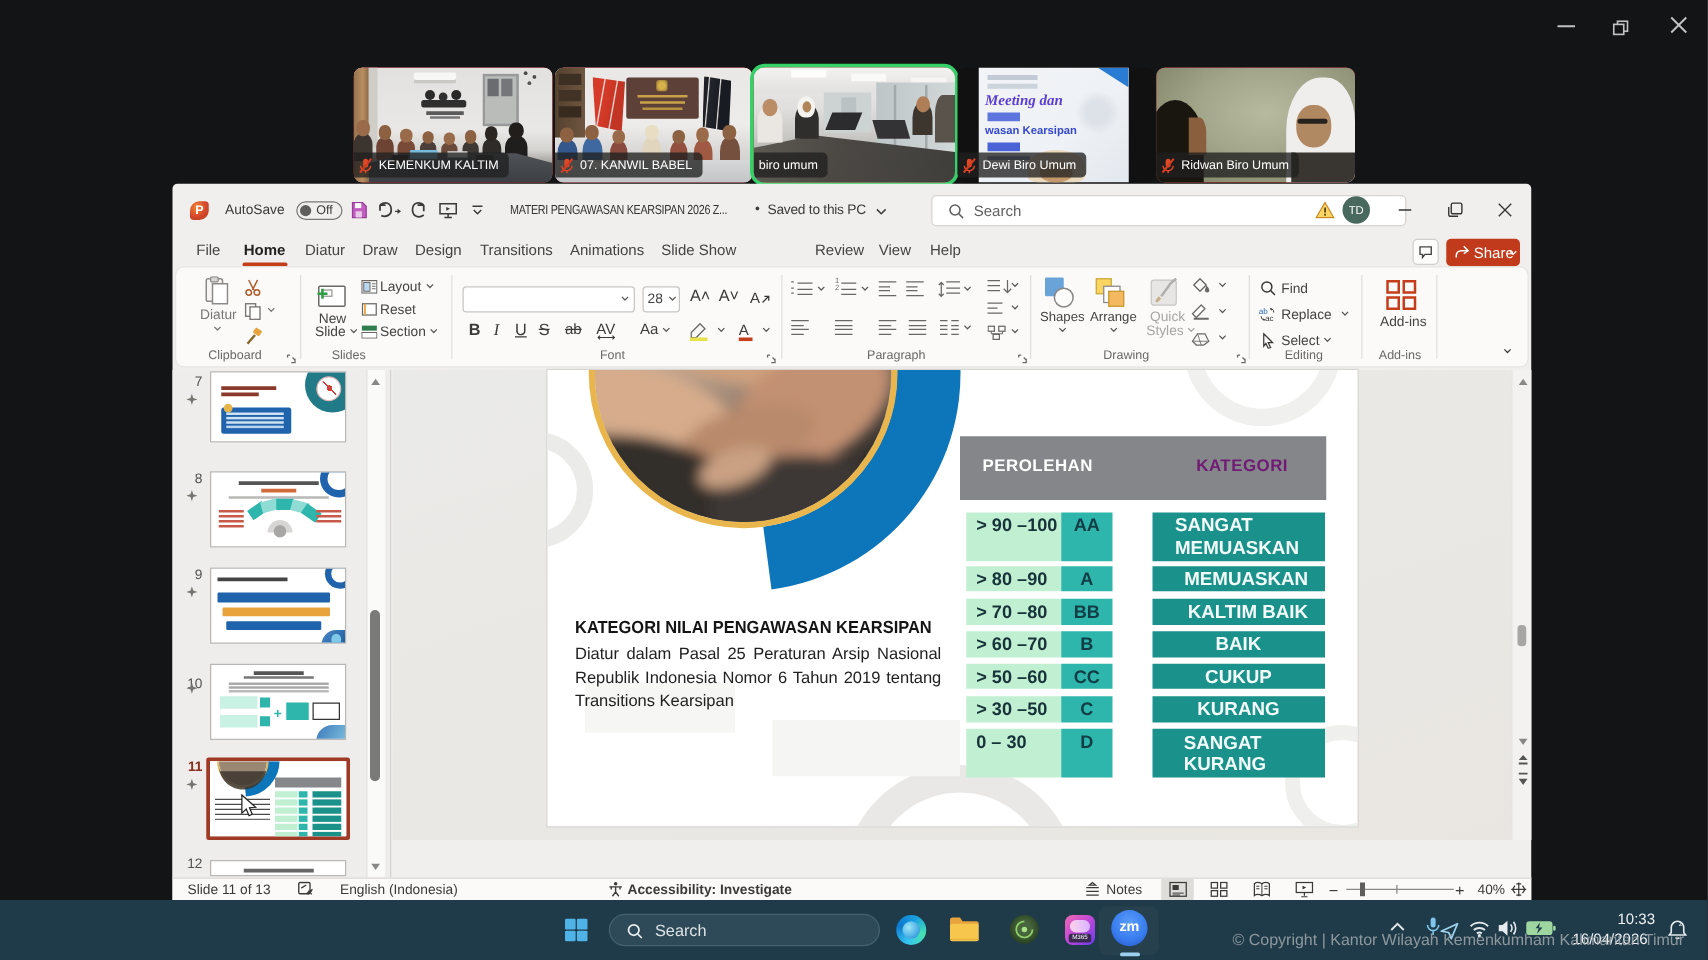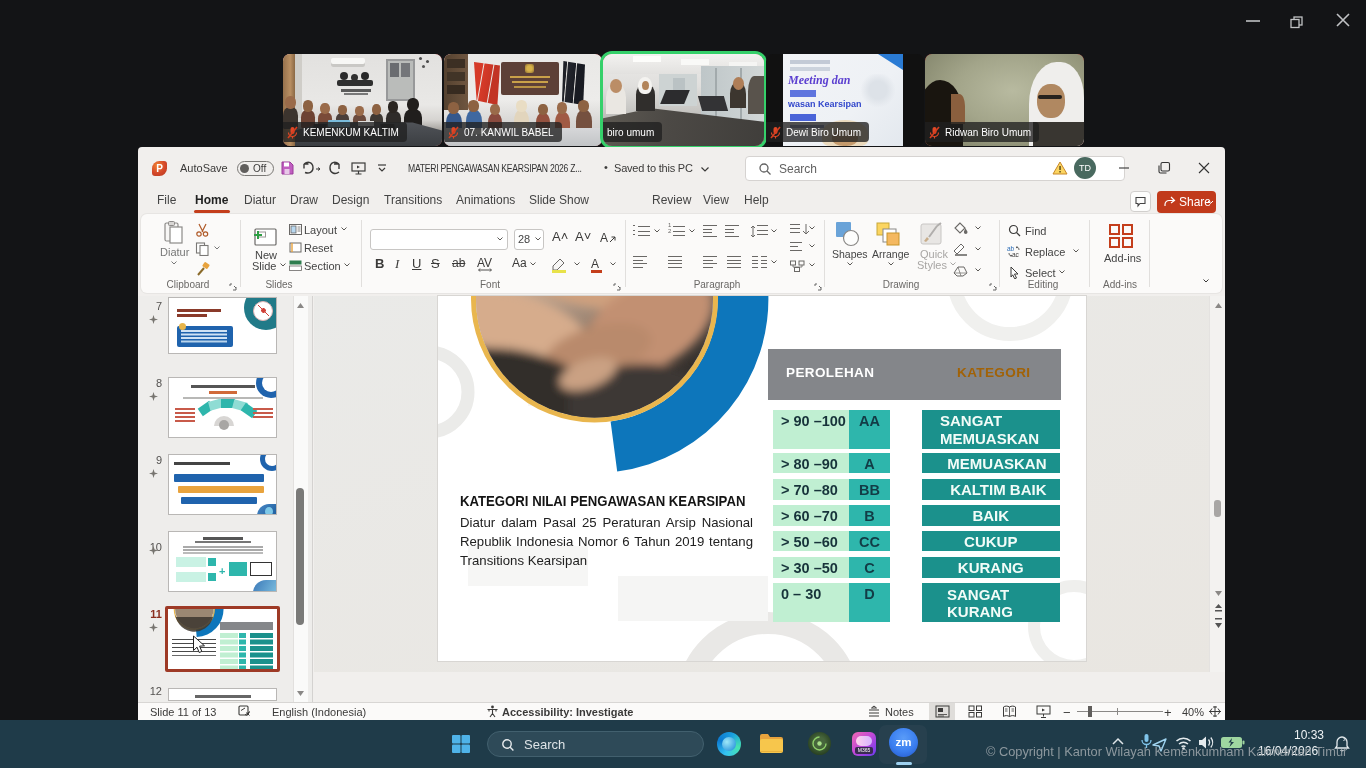--- a/index.html
+++ b/index.html
@@ -745,21 +745,21 @@
 </g>
 </svg>
           <div class="abs" style="left:22px;top:197px;font-size:14px;font-weight:bold;white-space:nowrap;color:#141414;transform:scaleX(.94);transform-origin:0 50%;">KATEGORI NILAI PENGAWASAN KEARSIPAN</div>
           <div class="abs" style="left:22px;top:217px;width:293px;font-size:13.2px;line-height:19px;color:#212121;">
 <div style="text-align:justify;text-align-last:justify;">Diatur dalam Pasal 25 Peraturan Arsip Nasional</div>
 <div style="text-align:justify;text-align-last:justify;">Republik Indonesia Nomor 6 Tahun 2019 tentang</div>
 <div>Transitions Kearsipan</div>
           </div>
           <div class="abs" style="left:330px;top:53px;width:293px;height:51px;background:#84868a;"></div>
           <div class="abs" style="left:348px;top:69px;width:90px;font-size:13.5px;font-weight:bold;color:#fff;letter-spacing:.4px;">PEROLEHAN</div>
-          <div class="abs" style="left:519px;top:69px;width:80px;font-size:13.5px;font-weight:bold;color:#a16207;letter-spacing:.4px;">KATEGORI</div>
+          <div class="abs" style="left:519px;top:69px;width:80px;font-size:13.5px;font-weight:bold;color:#701a75;letter-spacing:.4px;">KATEGORI</div>
           <div class="abs" style="left:335px;top:113.5px;width:76px;height:39.5px;background:#c0efd2;"></div>
           <div class="abs" style="left:411px;top:113.5px;width:41px;height:39.5px;background:#2eb6ac;"></div>
           <div class="abs" style="left:343px;top:116.5px;font-size:14.5px;font-weight:bold;color:#17333a;">&gt; 90 –100</div>
           <div class="abs" style="left:411px;top:116.5px;width:41px;text-align:center;font-size:14.5px;font-weight:bold;color:#123c46;">AA</div>
           <div class="abs" style="left:484px;top:113.5px;width:137.5px;height:39.5px;background:#1b918c;color:#f2fcf8;font-size:15px;font-weight:bold;line-height:17.5px;padding-top:2.5px;text-align:left;padding-left:18px;">SANGAT<br>MEMUASKAN</div>
           <div class="abs" style="left:335px;top:157px;width:76px;height:20px;background:#c0efd2;"></div>
           <div class="abs" style="left:411px;top:157px;width:41px;height:20px;background:#2eb6ac;"></div>
           <div class="abs" style="left:343px;top:160px;font-size:14.5px;font-weight:bold;color:#17333a;">&gt; 80 –90</div>
           <div class="abs" style="left:411px;top:160px;width:41px;text-align:center;font-size:14.5px;font-weight:bold;color:#123c46;">A</div>
           <div class="abs" style="left:484px;top:157px;width:137.5px;height:20px;background:#1b918c;color:#f2fcf8;font-size:15px;font-weight:bold;line-height:17.5px;padding-top:2.0px;text-align:right;padding-right:13px;">MEMUASKAN</div>

